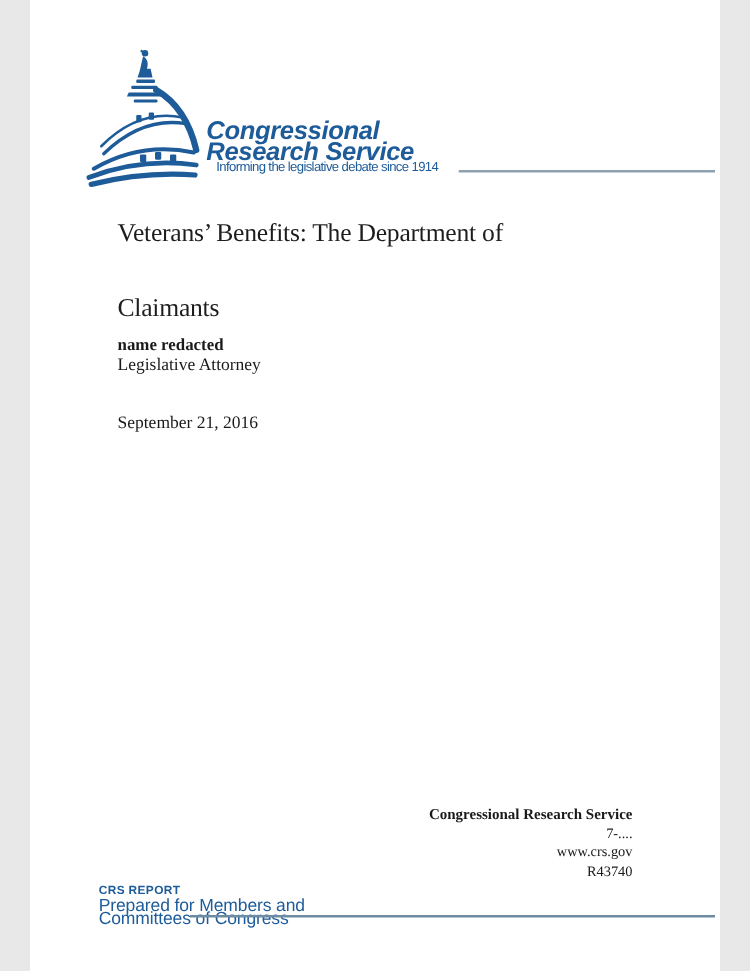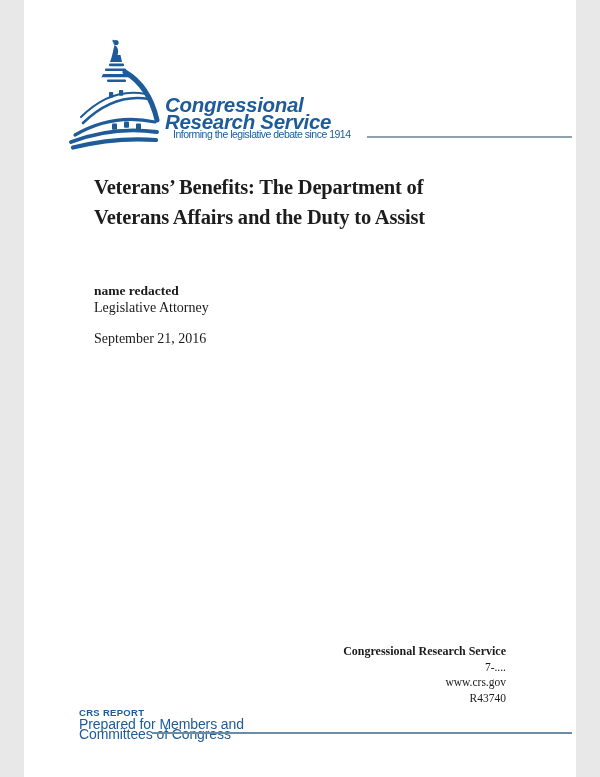--- a/index.html
+++ b/index.html
@@ -30,24 +30,24 @@
     color:#1d5b99;letter-spacing:-0.5px;
     white-space:nowrap;
   }
   .tagline-rule{
     position:absolute;left:343px;top:136px;
     width:205px;height:2px;background:#8fa0af;
   }
   
   .report-title{
     position:absolute;left:70px;top:172px;width:450px;
-    margin:0;font-size:20.5px;font-weight:700;
+    margin:0;font-size:20.5px;font-weight:400;
     line-height:30px;color:#1d1d1d;letter-spacing:-0.2px;
   }
-  .author-block{position:absolute;left:70px;top:282px;color:#1a1a1a;}
+  .author-block{position:absolute;left:70px;top:267px;color:#1a1a1a;}
   .author-name{font-size:13.5px;font-weight:700;line-height:17px;}
   .author-role{font-size:14px;line-height:17px;}
   .report-date{
     position:absolute;left:70px;top:330px;
     font-size:14px;color:#1a1a1a;line-height:17px;
   }
   
   .footer-right{
     position:absolute;right:70px;top:644px;
     text-align:right;color:#1a1a1a;
@@ -106,21 +106,22 @@
     </g>
   </svg>
 
   <div class="org-line org-line1">Congressional</div>
   <div class="org-line org-line2">Research Service</div>
   <div class="tagline">Informing the legislative debate since 1914</div>
   <div class="tagline-rule"></div>
 
   <h1 class="report-title">
     <span>Veterans’ Benefits: The Department of</span><br>
-    <span>Veterans Affairs and the Duty to Assist</span><br>
+    <br>
+    <span>Claimants</span>
   </h1>
 
   <div class="author-block">
     <div class="author-name">name redacted</div>
     <div class="author-role">Legislative Attorney</div>
   </div>
   <div class="report-date">September 21, 2016</div>
 
   <div class="footer-right">
     <div class="org">Congressional Research Service</div>

